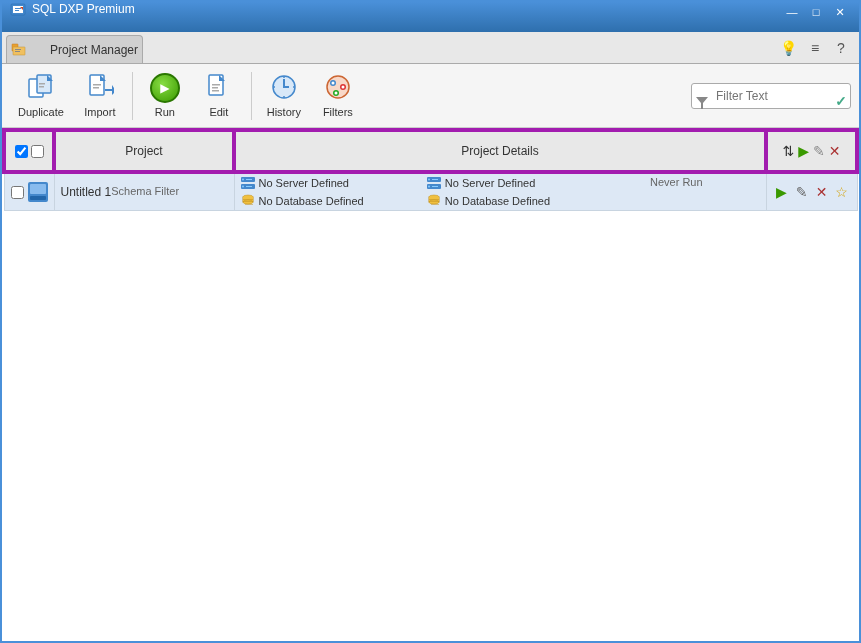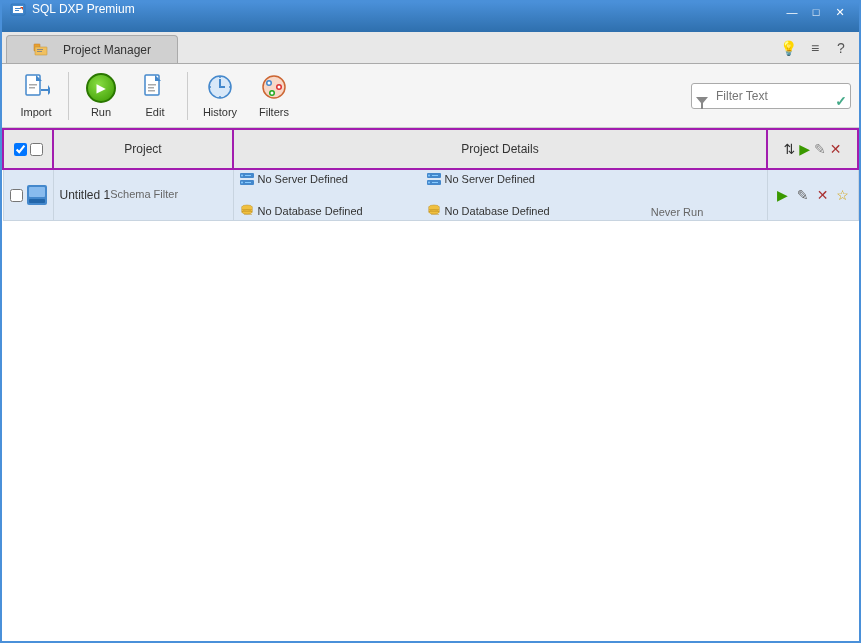--- a/index.html
+++ b/index.html
@@ -57,24 +57,24 @@
       background: #e8e8e8;
       height: 32px;
       display: flex;
       align-items: flex-end;
       padding: 0 4px;
       border-bottom: 1px solid #aaa;
       position: relative;
     }
     .tab {
       height: 28px;
-      padding: 0 26px;
-      display: flex;
-      align-items: center;
-      gap: 14px;
+      padding: 0 4px;
+      display: flex;
+      align-items: center;
+      gap: 23px;
       font-size: 12px;
       cursor: pointer;
       border: 1px solid #aaa;
       border-bottom: none;
       border-radius: 4px 4px 0 0;
       background: #d0d0d0;
       color: #333;
       position: relative;
     }
     .tab.active {
@@ -188,21 +188,21 @@
     .project-table {
       width: 100%;
       border-collapse: collapse;
       font-size: 12px;
     }
     .project-table thead tr {
       background: #e8e8e8;
       height: 26px;
     }
     .project-table th {
-      border: 2px solid #a21caf;
+      border: 4px solid #a21caf;
       padding: 11px 8px;
       text-align: center;
       font-weight: normal;
       color: #333;
     }
     .project-table th.check-col {
       width: 50px;
       text-align: center;
     }
     .project-table th.project-col {
@@ -248,21 +248,21 @@
       color: #666;
     }
     .details-cell {
       display: flex;
       gap: 0;
     }
     .details-left, .details-right {
       flex: 1;
       display: flex;
       flex-direction: column;
-      gap: 18px;
+      gap: 4px;
     }
     .detail-row {
       display: flex;
       align-items: center;
       gap: 4px;
       font-size: 11px;
       color: #333;
     }
     .actions-cell {
       display: flex;
@@ -376,20 +376,33 @@
   <div class="tab-right-actions">
     <button class="tab-right-btn" title="Tips">💡</button>
     <button class="tab-right-btn" title="Menu">≡</button>
     <button class="tab-right-btn" title="Help">?</button>
   </div>
 </div>
 
 <div class="toolbar">
 
 
+  <button class="toolbar-btn">
+    <span>
+      <svg width="28" height="30" viewBox="0 0 28 30">
+        <rect x="2" y="6" width="14" height="18" rx="1" fill="white" stroke="#4488cc" stroke-width="1.5"></rect>
+        <polygon points="12,6 18,12 12,12" fill="#4488cc"></polygon>
+        <rect x="10" y="2" width="14" height="18" rx="1" fill="#d8e8f8" stroke="#4488cc" stroke-width="1.5"></rect>
+        <polygon points="20,2 26,8 20,8" fill="#4488cc"></polygon>
+        <rect x="12" y="10" width="6" height="1.5" fill="#aaa"></rect>
+        <rect x="12" y="13" width="5" height="1.5" fill="#aaa"></rect>
+      </svg>
+    </span>
+    <span class="toolbar-btn-label">Duplicate</span>
+  </button>
 
 
   <button class="toolbar-btn">
     <span>
       <svg width="28" height="30" viewBox="0 0 28 30">
         <rect x="4" y="2" width="14" height="20" rx="1" fill="white" stroke="#4488cc" stroke-width="1.5"></rect>
         <polygon points="14,2 20,8 14,8" fill="#4488cc"></polygon>
         <rect x="7" y="11" width="8" height="1.5" fill="#aaa"></rect>
         <rect x="7" y="14" width="6" height="1.5" fill="#aaa"></rect>
         <rect x="19" y="16" width="7" height="2" fill="#4488cc"></rect>
@@ -594,21 +607,21 @@
                       <rect x="1" y="2.5" width="0.5" height="6" fill="#c09020"></rect>
                       <rect x="12.5" y="2.5" width="0.5" height="6" fill="#c09020"></rect>
                       <rect x="2" y="5" width="10" height="0.5" fill="#c09020"></rect>
                       <rect x="2" y="7" width="10" height="0.5" fill="#c09020"></rect>
                       <rect x="4" y="10" width="8" height="0.5" fill="#c09020"></rect>
                     </svg>
                   </span>
                   <span>No Database Defined</span>
                 </div>
               </div>
-              <div style="flex:1; display:flex; align-items:flex-end; justify-content:center;">
+              <div style="flex:1; display:flex; align-items:flex-start; justify-content:center;">
                 <span class="never-run">Never Run</span>
               </div>
             </div>
           </td>
           <td>
             <div class="actions-cell">
               <button class="action-btn" title="Run" style="color:#3a9900;font-size:14px;">▶</button>
               <button class="action-btn" title="Edit" style="color:#666;font-size:14px;">✎</button>
               <button class="action-btn" title="Delete" style="color:#aa3333;font-size:14px;">✕</button>
               <button class="action-btn" title="Favorite" style="color:#d4a000;font-size:14px;">☆</button>

